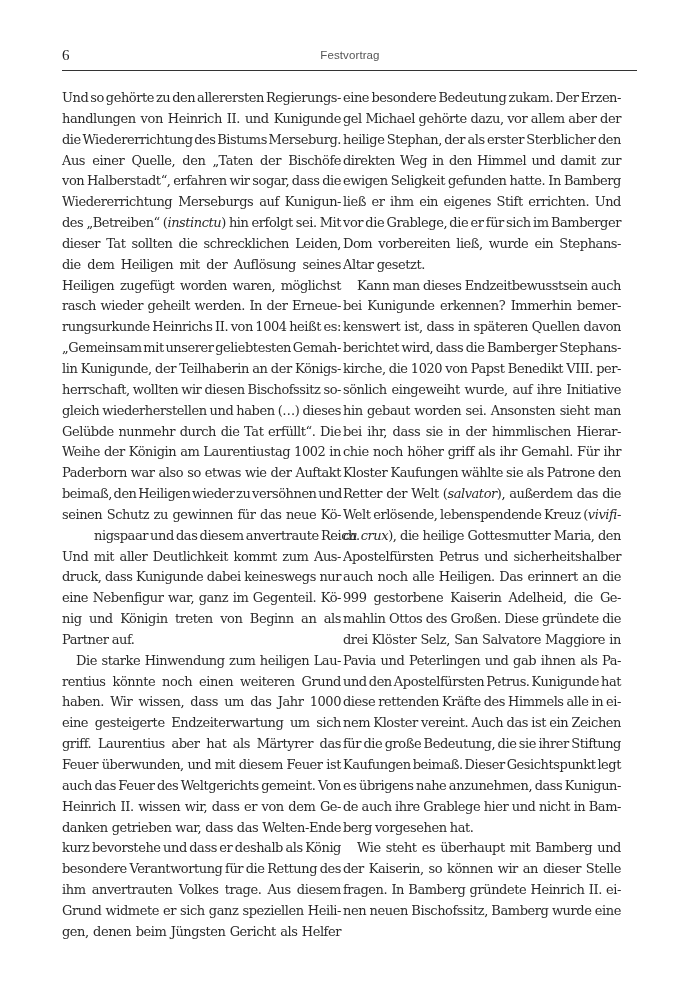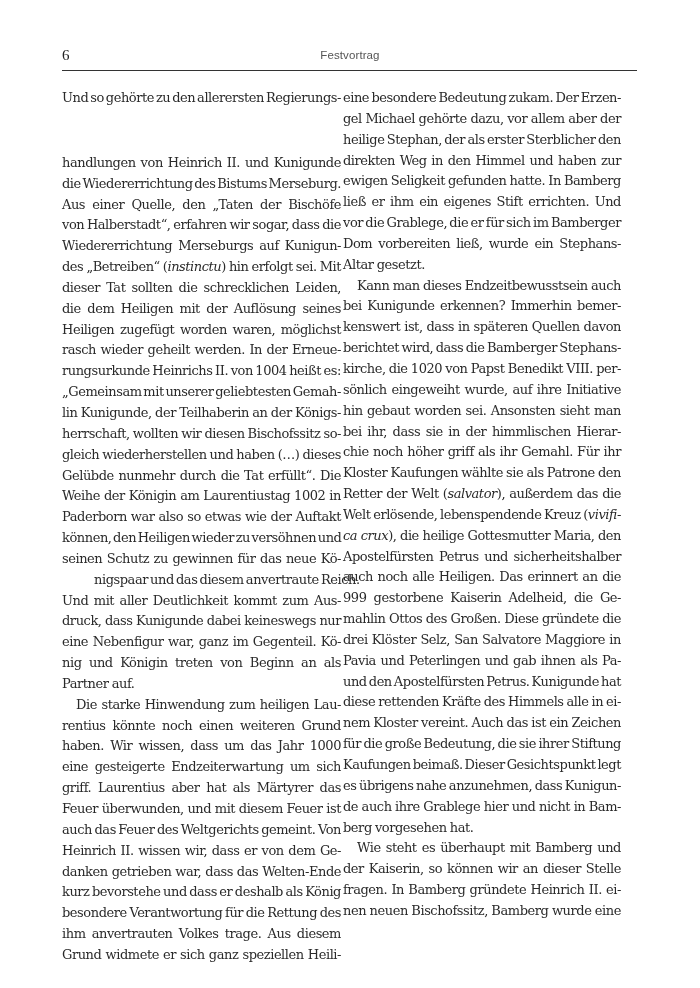--- a/index.html
+++ b/index.html
@@ -19,65 +19,66 @@
 </head>
 <body>
 
 <div class="page">
   <div class="hdr-num">6</div>
   <div class="hdr-title">Festvortrag</div>
   <div class="rule"></div>
 
   <div class="col left" id="col-left">
       <div class="line" style="word-spacing: -4.10677px;"><span>Und so gehörte zu den allerersten Regierungs-</span></div>
-      <div class="line" style="word-spacing: -1.325px; margin-top: 44px;"><span>handlungen von Heinrich II. und Kunigunde</span></div>
+      <div class="line" style="word-spacing: -1.325px;"><span>handlungen von Heinrich II. und Kunigunde</span></div>
       <div class="line" style="word-spacing: -5.60547px;"><span>die Wiedererrichtung des Bistums Merseburg.</span></div>
       <div class="line" style="word-spacing: -0.5px;"><span>Aus einer Quelle, den „Taten der Bischöfe</span></div>
       <div class="line" style="word-spacing: -3.28906px;"><span>von Halberstadt“, erfahren wir sogar, dass die</span></div>
       <div class="line" style="word-spacing: -2.09896px;"><span>Wiedererrichtung Merseburgs auf Kunigun-</span></div>
       <div class="line" style="word-spacing: -2.93229px;"><span>des „Betreiben“ (</span><i>instinctu</i><span>) hin erfolgt sei. Mit</span></div>
       <div class="line" style="word-spacing: -0.5px;"><span>dieser Tat sollten die schrecklichen Leiden,</span></div>
       <div class="line" style="word-spacing: -0.5px;"><span>die dem Heiligen mit der Auflösung seines</span></div>
       <div class="line" style="word-spacing: -0.691406px;"><span>Heiligen zugefügt worden waren, möglichst</span></div>
       <div class="line" style="word-spacing: -1.41667px;"><span>rasch wieder geheilt werden. In der Erneue-</span></div>
       <div class="line" style="word-spacing: -3.47917px;"><span>rungsurkunde Heinrichs II. von 1004 heißt es:</span></div>
       <div class="line" style="word-spacing: -5.44922px;"><span>„Gemeinsam mit unserer geliebtesten Gemah-</span></div>
       <div class="line" style="word-spacing: -2.63021px;"><span>lin Kunigunde, der Teilhaberin an der Königs-</span></div>
       <div class="line" style="word-spacing: -3.44687px;"><span>herrschaft, wollten wir diesen Bischofssitz so-</span></div>
       <div class="line" style="word-spacing: -3.40625px;"><span>gleich wiederherstellen und haben (…) dieses</span></div>
       <div class="line" style="word-spacing: -1.25521px;"><span>Gelübde nunmehr durch die Tat erfüllt“. Die</span></div>
       <div class="line" style="word-spacing: -1.98438px;"><span>Weihe der Königin am Laurentiustag 1002 in</span></div>
       <div class="line" style="word-spacing: -1.61607px;"><span>Paderborn war also so etwas wie der Auftakt</span></div>
-      <div class="line" style="word-spacing: -2.09115px;"><span>können, den Heiligen wieder zu versöhnen und</span></div>
+      <div class="line" style="word-spacing: -2.09115px;"><span>beimaß, den Heiligen wieder zu versöhnen und</span></div>
       <div class="line" style="word-spacing: -1.07589px;"><span>seinen Schutz zu gewinnen für das neue Kö-</span></div>
       <div class="line" style="word-spacing: -1.525px; margin-left: 32px;"><span>nigspaar und das diesem anvertraute Reich.</span></div>
       <div class="line" style="word-spacing: -0.5px;"><span>Und mit aller Deutlichkeit kommt zum Aus-</span></div>
       <div class="line" style="word-spacing: -2.9875px;"><span>druck, dass Kunigunde dabei keineswegs nur</span></div>
       <div class="line" style="word-spacing: -1.34635px;"><span>eine Nebenfigur war, ganz im Gegenteil. Kö-</span></div>
       <div class="line" style="word-spacing: -0.5px;"><span>nig und Königin treten von Beginn an als</span></div>
       <div class="line last"><span>Partner auf.</span></div>
       <div class="line indent" style="word-spacing: -1.72188px;"><span>Die starke Hinwendung zum heiligen Lau-</span></div>
       <div class="line" style="word-spacing: -0.5px;"><span>rentius könnte noch einen weiteren Grund</span></div>
       <div class="line" style="word-spacing: -0.5px;"><span>haben. Wir wissen, dass um das Jahr 1000</span></div>
       <div class="line" style="word-spacing: -0.5px;"><span>eine gesteigerte Endzeiterwartung um sich</span></div>
       <div class="line" style="word-spacing: -0.5px;"><span>griff. Laurentius aber hat als Märtyrer das</span></div>
       <div class="line" style="word-spacing: -2.29427px;"><span>Feuer überwunden, und mit diesem Feuer ist</span></div>
       <div class="line" style="word-spacing: -3.51562px;"><span>auch das Feuer des Weltgerichts gemeint. Von</span></div>
       <div class="line" style="word-spacing: -0.769531px;"><span>Heinrich II. wissen wir, dass er von dem Ge-</span></div>
       <div class="line" style="word-spacing: -2.4125px;"><span>danken getrieben war, dass das Welten-Ende</span></div>
       <div class="line" style="word-spacing: -3.20089px;"><span>kurz bevorstehe und dass er deshalb als König</span></div>
       <div class="line" style="word-spacing: -3.83125px;"><span>besondere Verantwortung für die Rettung des</span></div>
       <div class="line" style="word-spacing: -0.5px;"><span>ihm anvertrauten Volkes trage. Aus diesem</span></div>
       <div class="line" style="word-spacing: -1.84896px;"><span>Grund widmete er sich ganz speziellen Heili-</span></div>
+      <div class="line" style="word-spacing: -1.57031px;"><span>gen, denen beim Jüngsten Gericht als Helfer</span></div>
     </div>
   <div class="col right" id="col-right">
       <div class="line" style="word-spacing: -4.19062px;"><span>eine besondere Bedeutung zukam. Der Erzen-</span></div>
       <div class="line" style="word-spacing: -2.01562px;"><span>gel Michael gehörte dazu, vor allem aber der</span></div>
       <div class="line" style="word-spacing: -3.69271px;"><span>heilige Stephan, der als erster Sterblicher den</span></div>
-      <div class="line" style="word-spacing: -0.5px;"><span>direkten Weg in den Himmel und haben zur</span></div>
+      <div class="line" style="word-spacing: -0.5px;"><span>direkten Weg in den Himmel und damit zur</span></div>
       <div class="line" style="word-spacing: -3.32812px;"><span>ewigen Seligkeit gefunden hatte. In Bamberg</span></div>
       <div class="line" style="word-spacing: -0.5px;"><span>ließ er ihm ein eigenes Stift errichten. Und</span></div>
       <div class="line" style="word-spacing: -3.16016px;"><span>vor die Grablege, die er für sich im Bamberger</span></div>
       <div class="line" style="word-spacing: -0.5px;"><span>Dom vorbereiten ließ, wurde ein Stephans-</span></div>
       <div class="line last"><span>Altar gesetzt.</span></div>
       <div class="line indent" style="word-spacing: -3.66406px;"><span>Kann man dieses Endzeitbewusstsein auch</span></div>
       <div class="line" style="word-spacing: -1.5625px;"><span>bei Kunigunde erkennen? Immerhin bemer-</span></div>
       <div class="line" style="word-spacing: -2.03385px;"><span>kenswert ist, dass in späteren Quellen davon</span></div>
       <div class="line" style="word-spacing: -4.05625px;"><span>berichtet wird, dass die Bamberger Stephans-</span></div>
       <div class="line" style="word-spacing: -2.44643px;"><span>kirche, die 1020 von Papst Benedikt VIII. per-</span></div>

